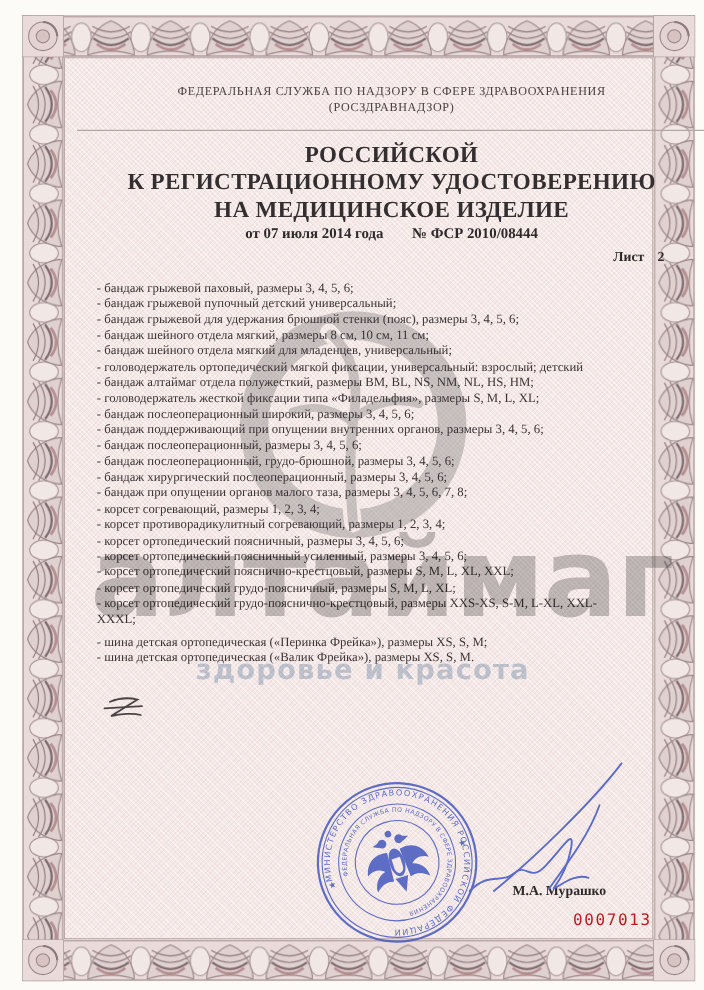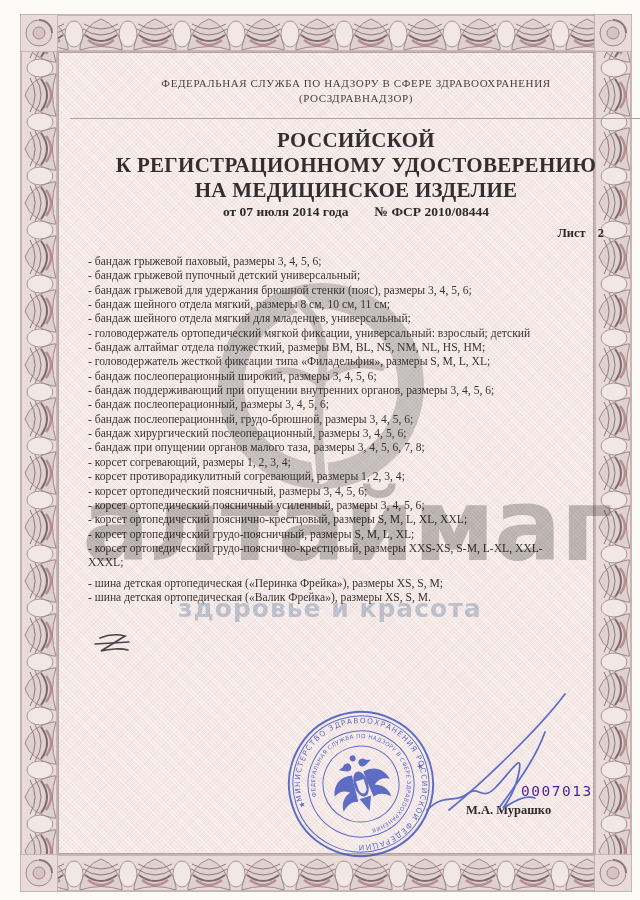--- a/index.html
+++ b/index.html
@@ -40,22 +40,22 @@
   .list{position:absolute;top:203px;left:30px;width:472px;
     font-size:11.6px;line-height:14.35px;color:#3a3335;}
   .list-line{white-space:normal;}
   .gap-top{margin-top:6px;}
 
   .zmark{position:absolute;left:34px;top:580px;}
 
   .signer{position:absolute;left:30px;top:734px;font-size:12.3px;font-weight:bold;
     color:#2e292b;line-height:16.5px;}
   .signer-name{position:absolute;left:408px;top:751px;font-size:12.5px;font-weight:bold;color:#2e292b;}
-  .serial{position:absolute;left:463px;top:731px;font-family:"DejaVu Sans Mono",monospace;
-    font-size:14.5px;color:#4c1d95;letter-spacing:1.5px;}
+  .serial{position:absolute;left:463px;top:777px;font-family:"DejaVu Sans Mono",monospace;
+    font-size:14.5px;color:#b91c1c;letter-spacing:1.5px;}
 
   .stamp{position:absolute;left:227px;top:656px;width:152px;height:152px;
     transform:rotate(-18deg);opacity:.88;}
   .signature{position:absolute;left:335px;top:636px;width:185px;height:152px;}
 
   
   .wm-logo{position:absolute;left:215px;top:280px;width:212px;height:212px;z-index:1;opacity:.38;}
   .wm-brand{position:absolute;left:0;top:476px;width:640px;padding-left:54px;box-sizing:border-box;
     z-index:6;font-family:"DejaVu Sans",sans-serif;font-weight:bold;font-size:100px;
     color:#8f8f8f;opacity:.52;letter-spacing:-1px;mix-blend-mode:multiply;

